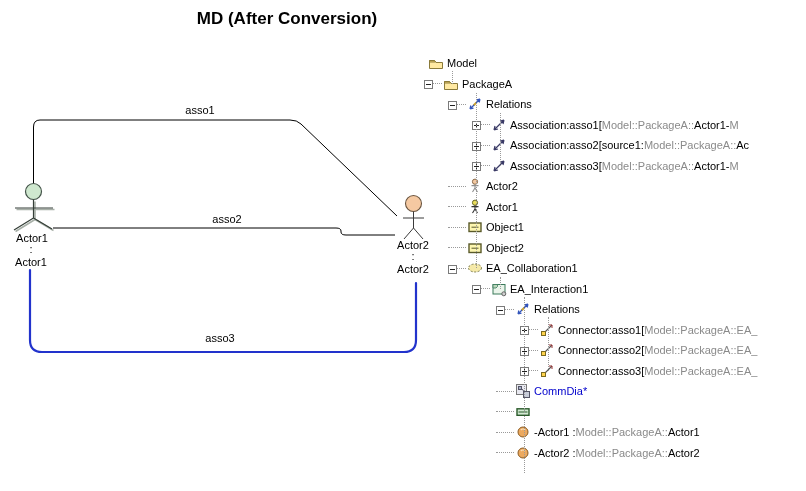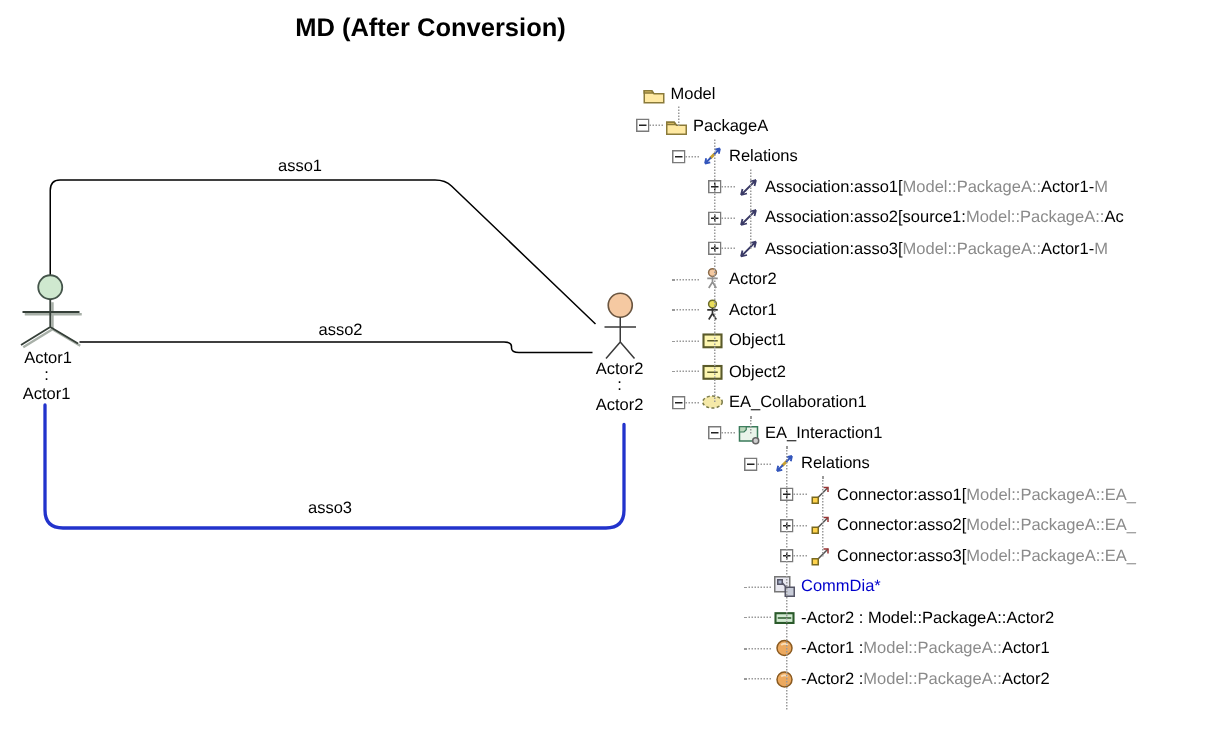--- a/index.html
+++ b/index.html
@@ -336,21 +336,20 @@
     <div class="row" style="padding-left: 80px;">
       <span class="slot">
         <span class="stub"></span>
       </span>
       <span class="icon">
         <svg width="16" height="16" viewBox="0 0 16 16">
           <rect x="2" y="4.8" width="12" height="6.5" fill="#d2ead2" stroke="#2a5a2a" stroke-width="1.4"></rect>
           <line x1="3.5" y1="8" x2="12.5" y2="8" stroke="#2a5a2a"></line>
         </svg>
       </span>
-      <span class="lbl c-text">-Actor2 : Model::PackageA::Actor2</span>
     </div>
     <div class="row" style="padding-left: 80px;">
       <span class="slot">
         <span class="stub"></span>
       </span>
       <span class="icon">
         <svg width="16" height="16" viewBox="0 0 16 16">
           <circle cx="8" cy="8" r="5" fill="#eca95f" stroke="#8a5a20"></circle>
           <path d="M5.8 6 a2.8 2.2 0 0 1 4.4 0" stroke="#f8ddb8" stroke-width="1.2" fill="none"></path>
         </svg>

